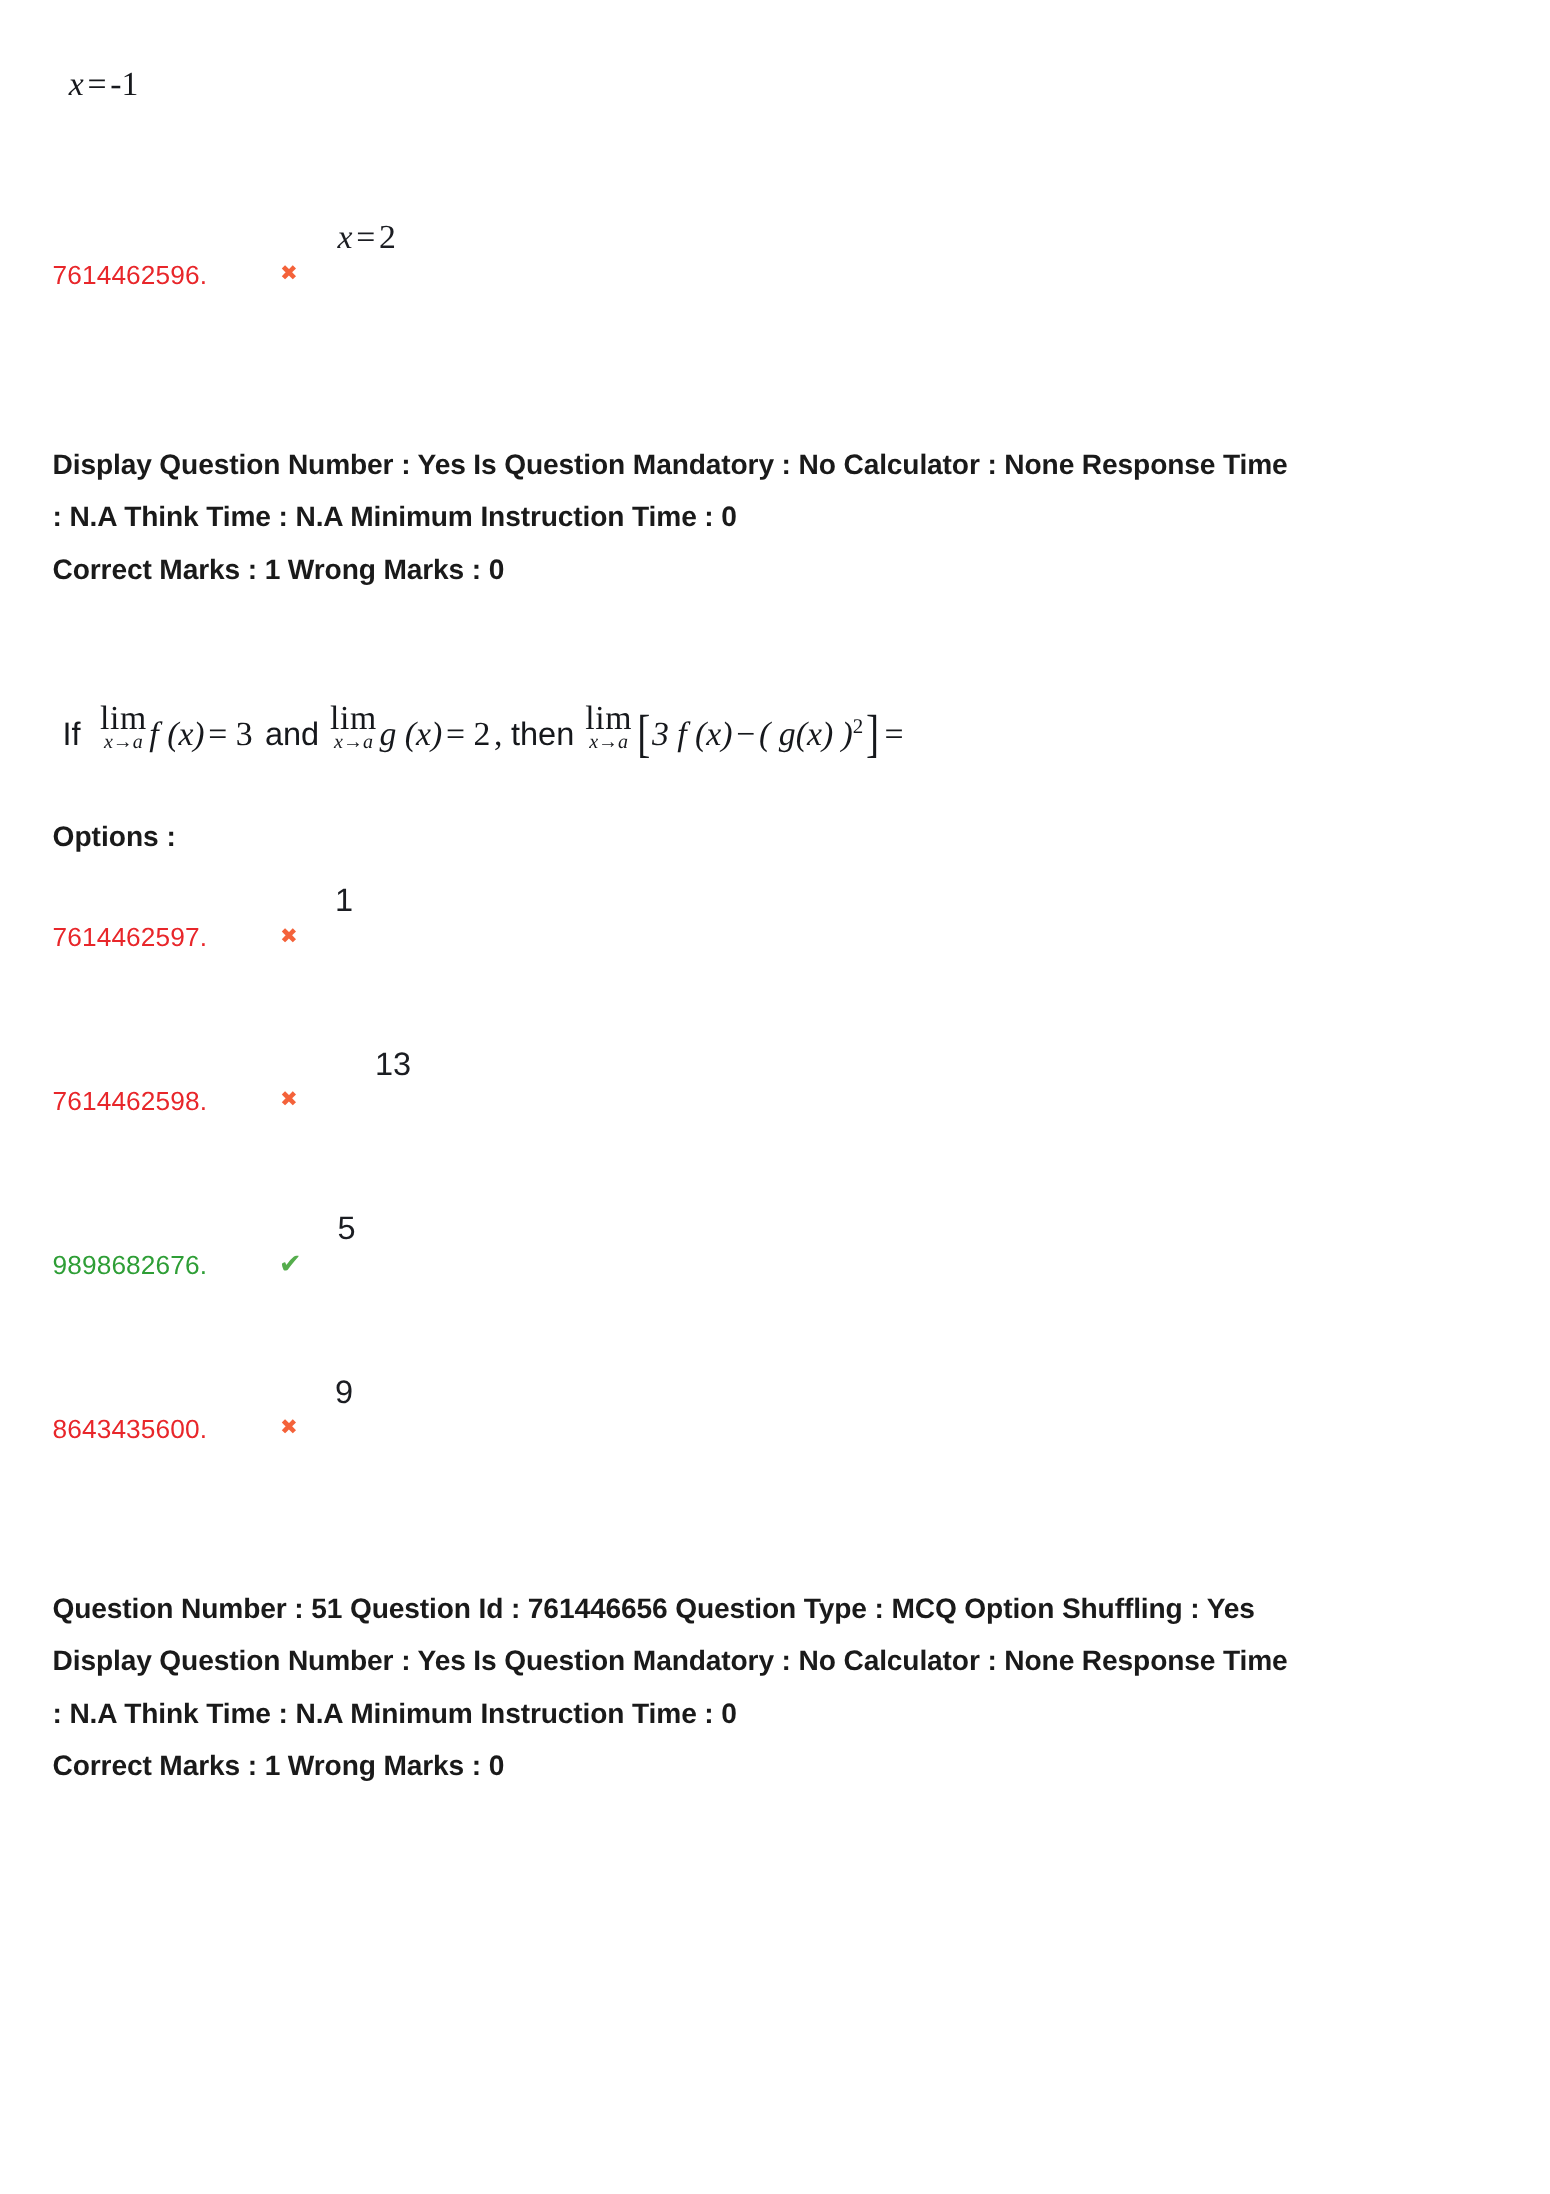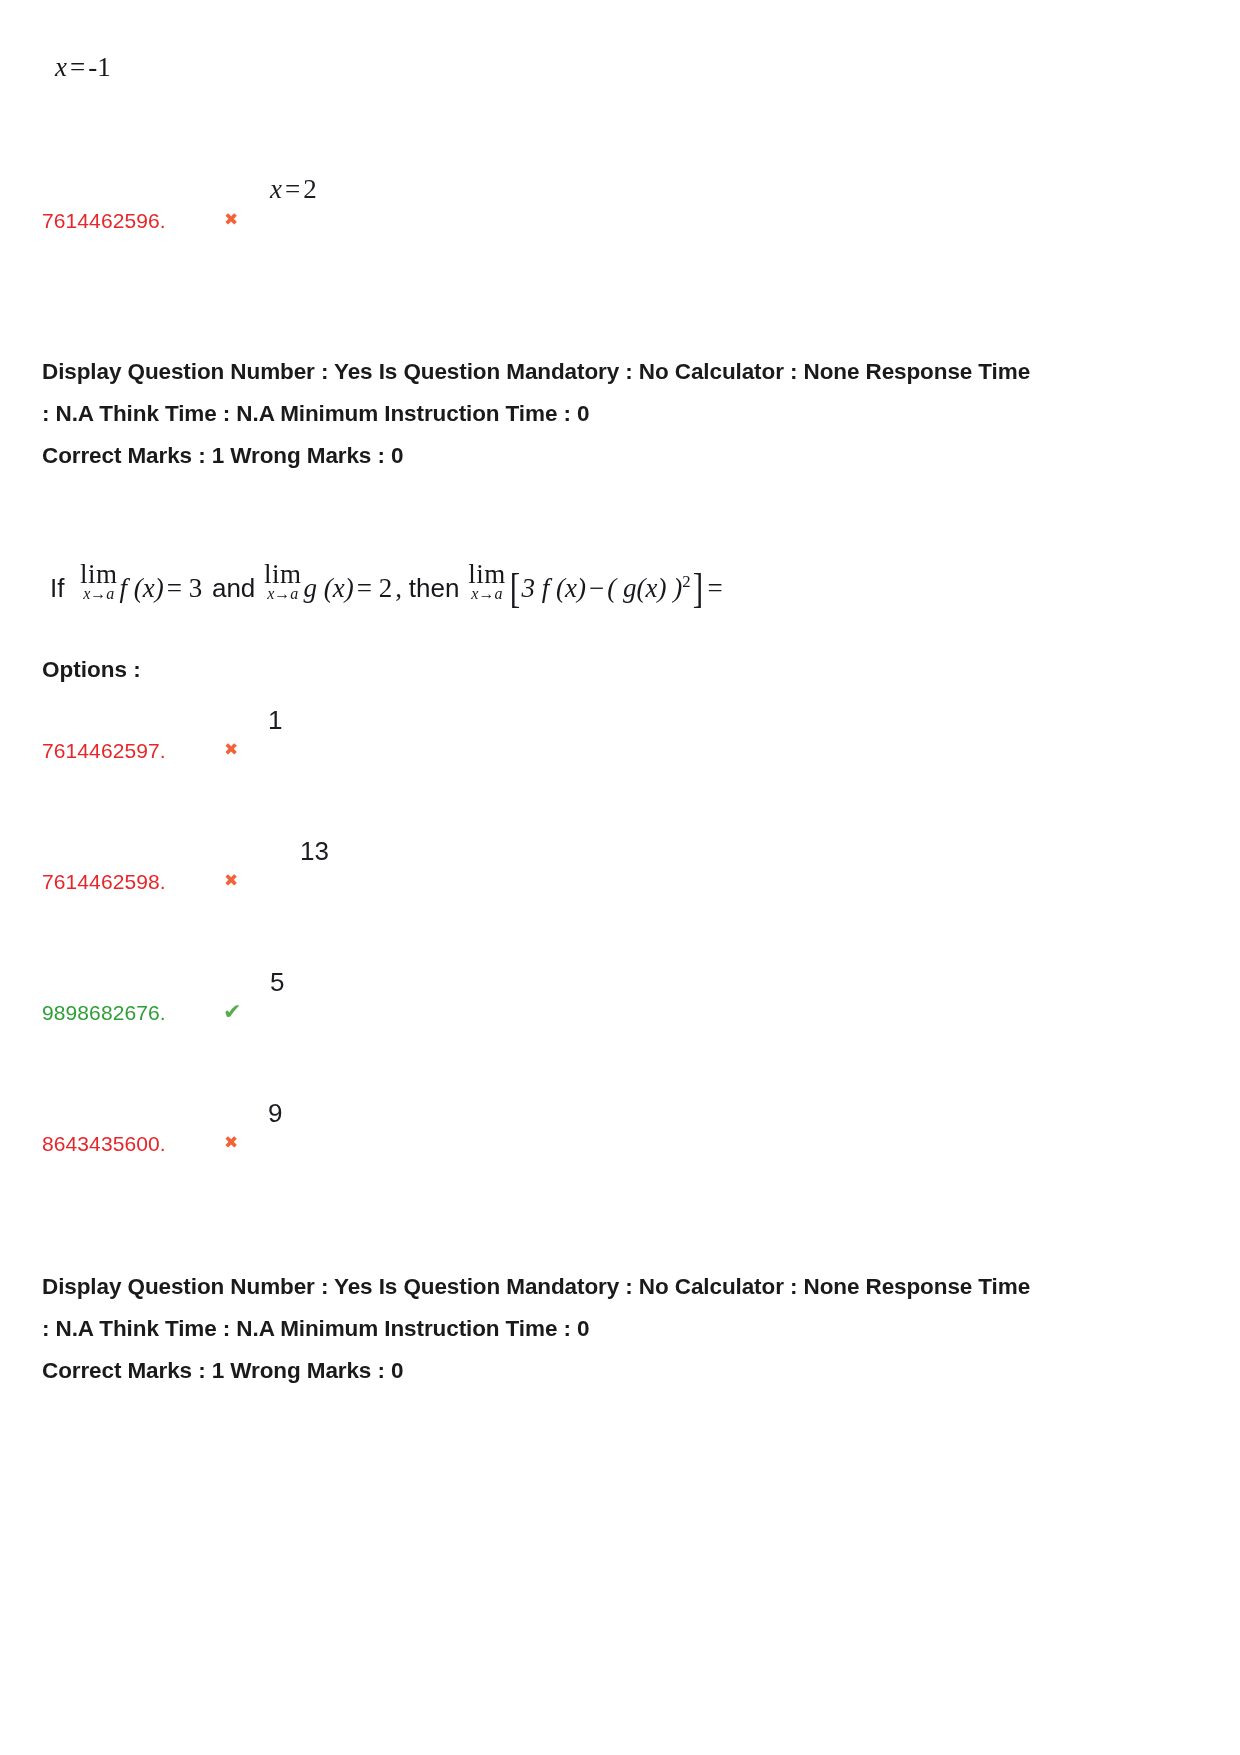--- a/index.html
+++ b/index.html
@@ -210,19 +210,20 @@
       <span class="opt-val" style="left:228px;">5</span>
     </div>
 
     <div class="option-row" style="top:1108px;">
       <span class="opt-id wrong">8643435600.</span>
       <span class="mark cross" style="left:182px;">✖</span>
       <span class="opt-val" style="left:226px;">9</span>
     </div>
 
     <div class="qmeta" style="top:1266px;">
+      <p>Question Number : 51 Question Id : 761446656 Question Type : MCQ Option Shuffling : Yes</p>
       <p>Display Question Number : Yes Is Question Mandatory : No Calculator : None Response Time</p>
       <p>: N.A Think Time : N.A Minimum Instruction Time : 0</p>
       <p>Correct Marks : 1 Wrong Marks : 0</p>
     </div>
 
   </div>
 </div>
 
 </body></html>

